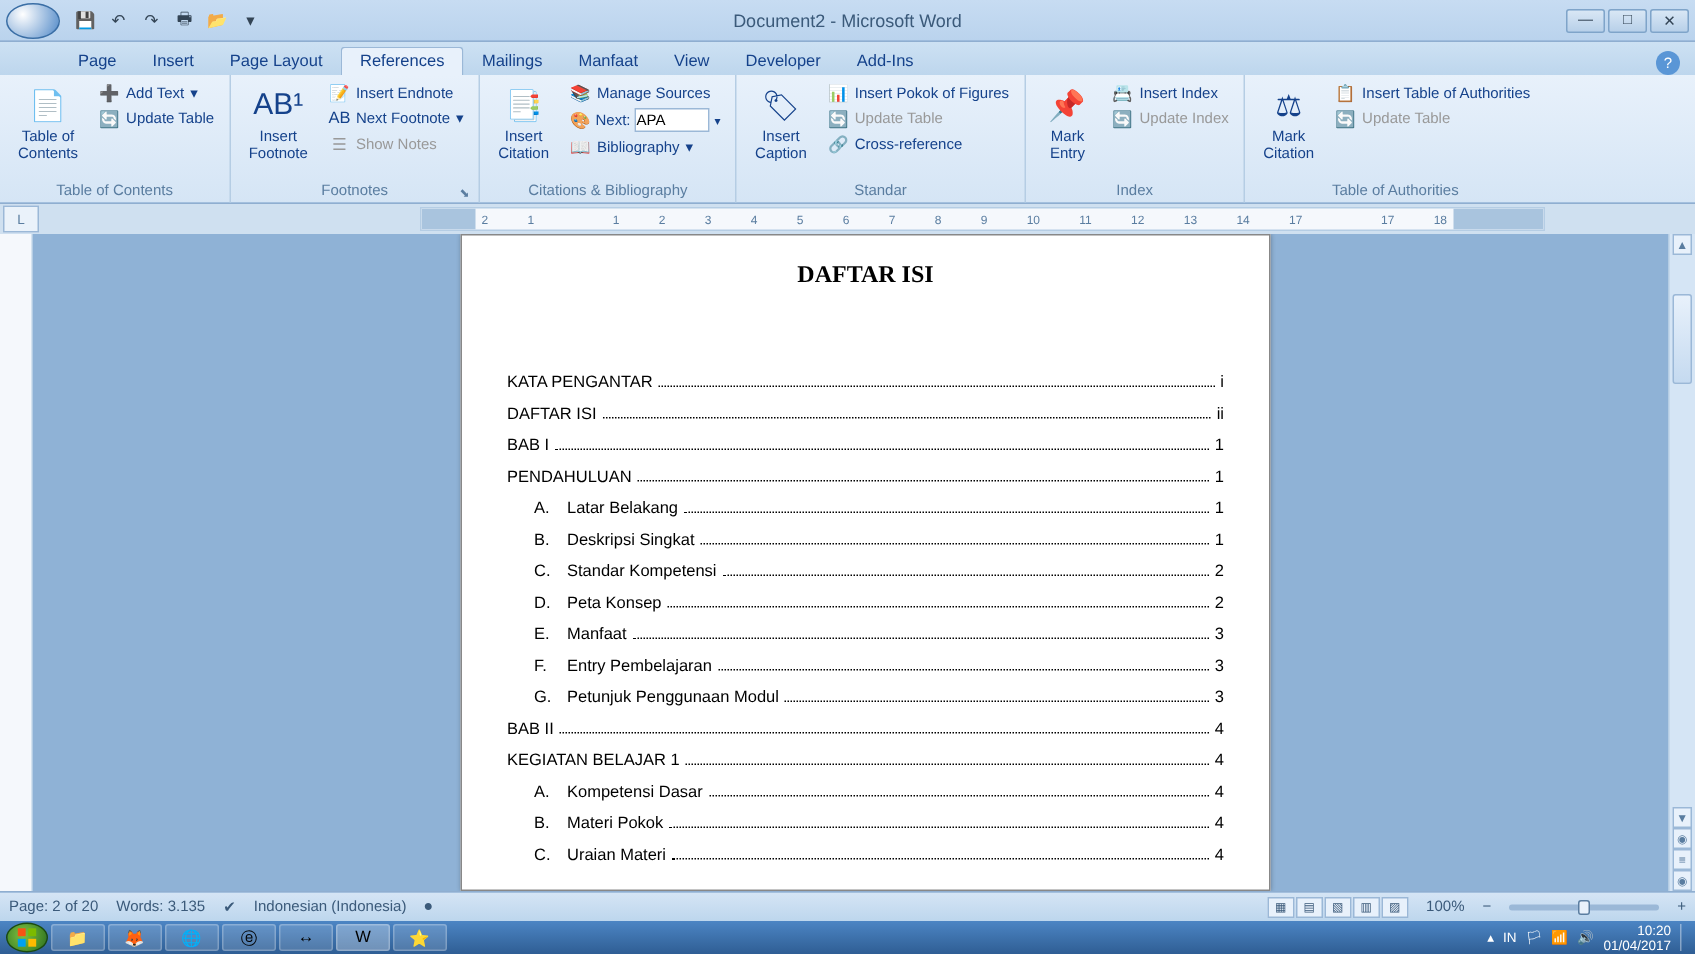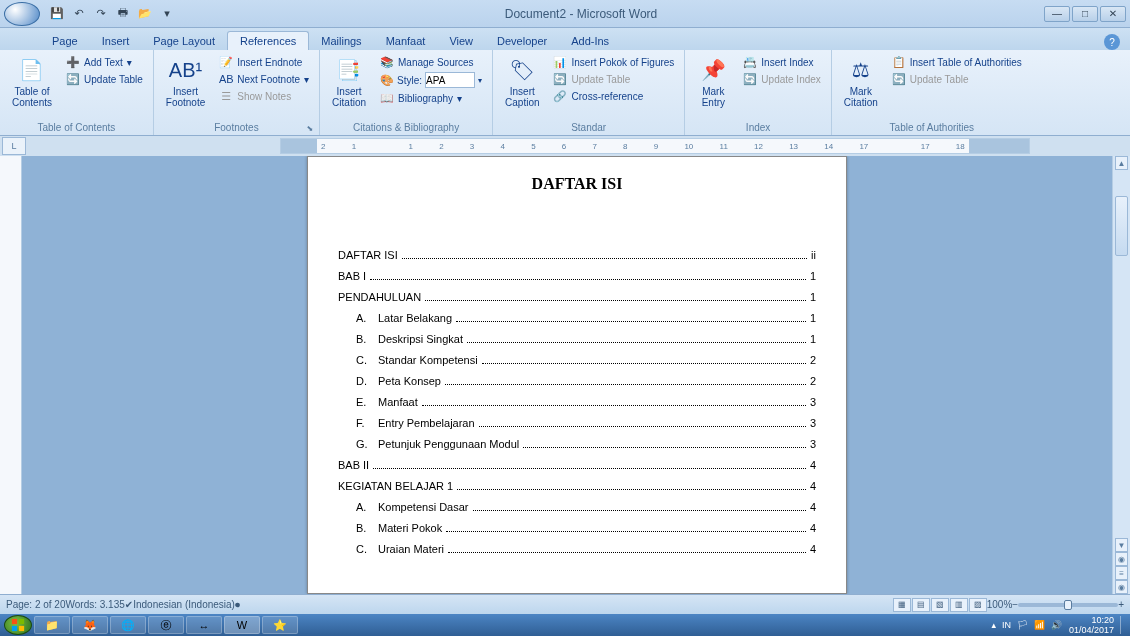--- a/index.html
+++ b/index.html
@@ -3,21 +3,21 @@
 <meta charset="utf-8">
 <style>
 * { margin: 0; padding: 0; box-sizing: border-box; font-family: "Segoe UI", Tahoma, sans-serif; }
 body { width: 1130px; height: 636px; background: #9dbfe4; overflow: hidden; position: relative; }
 
 
 .titlebar { height: 28px; background: linear-gradient(#c7dcf2, #bad3ed); display: flex; align-items: center; position: relative; border-bottom: 1px solid #8faed0; }
 .office-btn { width: 36px; height: 24px; margin-left: 4px; background: radial-gradient(circle at 30% 30%, #fff, #4e87c7); border-radius: 50%; border: 1px solid #3a6ea5; }
 .qat { display: flex; gap: 4px; margin-left: 8px; }
 .qat-btn { width: 18px; height: 18px; display: flex; align-items: center; justify-content: center; font-size: 11px; color: #345; cursor: pointer; }
-.title-text { position: absolute; left: 50%; transform: translateX(-50%); font-size: 12px; color: #3b5a7a; margin-left: 16px; }
+.title-text { position: absolute; left: 50%; transform: translateX(-50%); font-size: 12px; color: #3b5a7a; }
 .win-controls { position: absolute; right: 4px; display: flex; gap: 2px; }
 .win-btn { width: 26px; height: 16px; background: linear-gradient(#d9e7f5,#b8d0e9); border: 1px solid #7fa4c9; border-radius: 2px; font-size: 10px; display: flex; align-items: center; justify-content: center; color: #345; cursor: pointer; }
 
 
 .tabs { height: 22px; background: linear-gradient(#cde1f3,#bdd6ed); display: flex; align-items: flex-end; padding-left: 40px; font-size: 11px; }
 .tab { padding: 3px 12px; color: #15428b; cursor: pointer; }
 .tab.active { background: #e8f1fb; border: 1px solid #9bb8d7; border-bottom: none; border-radius: 3px 3px 0 0; }
 .help-btn { margin-left: auto; margin-right: 10px; width: 16px; height: 16px; border-radius: 50%; background: #5a96d6; color: #fff; font-size: 10px; display: flex; align-items: center; justify-content: center; }
 
 
@@ -54,21 +54,21 @@
 .toc-row.indent { padding-left: 18px; }
 .toc-letter { width: 22px; }
 .toc-text { }
 .toc-dots { flex: 1; border-bottom: 1px dotted #000; margin: 0 4px 2px; }
 .toc-page { }
 .scrollbar-v { width: 18px; background: #d5e5f5; border-left: 1px solid #b5cde4; position: relative; }
 .scroll-thumb { position: absolute; top: 40px; left: 2px; right: 2px; height: 60px; background: linear-gradient(#e8f1fb,#c5daf0); border: 1px solid #9bb8d7; border-radius: 2px; }
 .scroll-btn { position: absolute; left: 2px; right: 2px; height: 14px; background: #e8f1fb; border: 1px solid #9bb8d7; font-size: 8px; display:flex; align-items:center; justify-content:center; color:#5a7da0; }
 
 
-.statusbar { position: absolute; bottom: 22px; left: 0; right: 0; height: 20px; background: linear-gradient(#d5e5f5,#bdd6ed); border-top: 1px solid #8faed0; display: flex; align-items: center; font-size: 10px; color: #3b5a7a; padding: 0 6px; }
+.statusbar { position: absolute; bottom: 22px; left: 0; right: 0; height: 20px; background: linear-gradient(#d5e5f5,#bdd6ed); border-top: 1px solid #8faed0; display: flex; align-items: center; font-size: 10px; color: #3b5a7a; padding: 0 6px; gap: 12px; }
 .statusbar .spacer { flex: 1; }
 .view-btns { display: flex; gap: 1px; }
 .view-btn { width: 18px; height: 14px; background: #e8f1fb; border: 1px solid #9bb8d7; font-size:8px; display:flex; align-items:center; justify-content:center; }
 .zoom-slider { width: 100px; height: 4px; background: #9bb8d7; position: relative; border-radius: 2px; }
 .zoom-thumb { position: absolute; left: 50%; top: -3px; width: 8px; height: 10px; background: #e8f1fb; border: 1px solid #5a7da0; border-radius: 2px; transform: translateX(-50%); }
 
 
 .taskbar { position: absolute; bottom: 0; left: 0; right: 0; height: 22px; background: linear-gradient(#4c85c4,#2f5e94); display: flex; align-items: center; padding: 0 4px; gap: 2px; }
 .start-btn { width: 28px; height: 20px; border-radius: 50%; background: radial-gradient(circle at 40% 40%, #7fc241, #2a6e1e); border:1px solid #1a4a10; display:flex; align-items:center; justify-content:center; }
 .start-btn svg { width:14px; height:14px; }
@@ -159,21 +159,21 @@
         <div class="lbl" style="white-space:pre-line">Insert
 Citation</div>
       </div>
       <div class="small-col">
         <div class="small-btn">
             <span class="si">📚</span>
             <span>Manage Sources</span>
           </div>
         <div class="small-btn style-row">
           <span class="si">🎨</span>
-          <span>Style:</span>
+          <span>Next:</span>
           <input class="style-input" readonly="" value="APA" style="">
           <span style="font-size:8px">▾</span>
         </div>
         <div class="small-btn"><span class="si">📖</span><span>Bibliography</span> ▾</div>
       </div>
     </div>
     <div class="group-label">Citations &amp; Bibliography</div>
   </div>
 
   <div class="group">
@@ -276,20 +276,25 @@
   </div>
 </div>
 
 <div class="doc-area">
   <div class="vruler"></div>
   <div class="page-wrap">
     <div class="page">
       <div class="doc-title">DAFTAR ISI</div>
       <div class="toc" id="toc-container">
           <div class="toc-row">
+            <span class="toc-text">KATA PENGANTAR</span>
+            <span class="toc-dots"></span>
+            <span class="toc-page">i</span>
+          </div>
+          <div class="toc-row">
             <span class="toc-text">DAFTAR ISI</span>
             <span class="toc-dots"></span>
             <span class="toc-page">ii</span>
           </div>
           <div class="toc-row">
             <span class="toc-text">BAB I</span>
             <span class="toc-dots"></span>
             <span class="toc-page">1</span>
           </div>
           <div class="toc-row">

